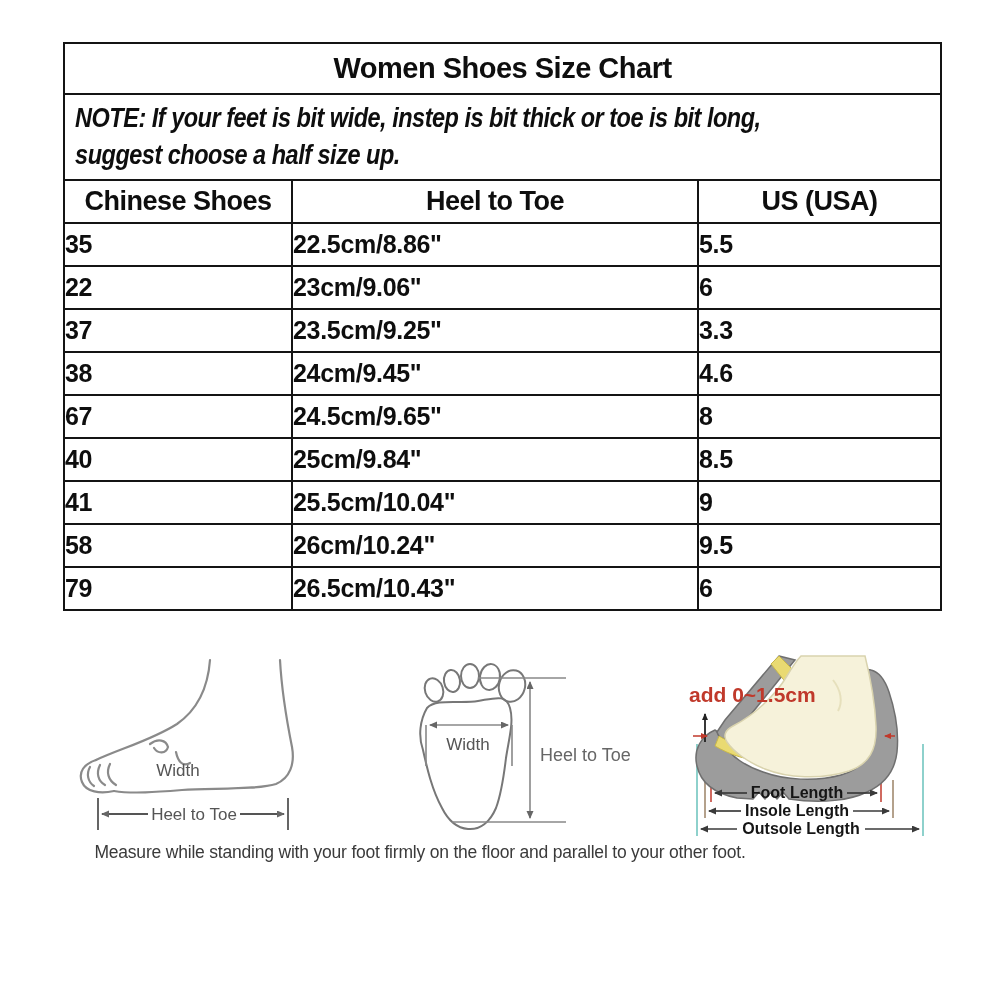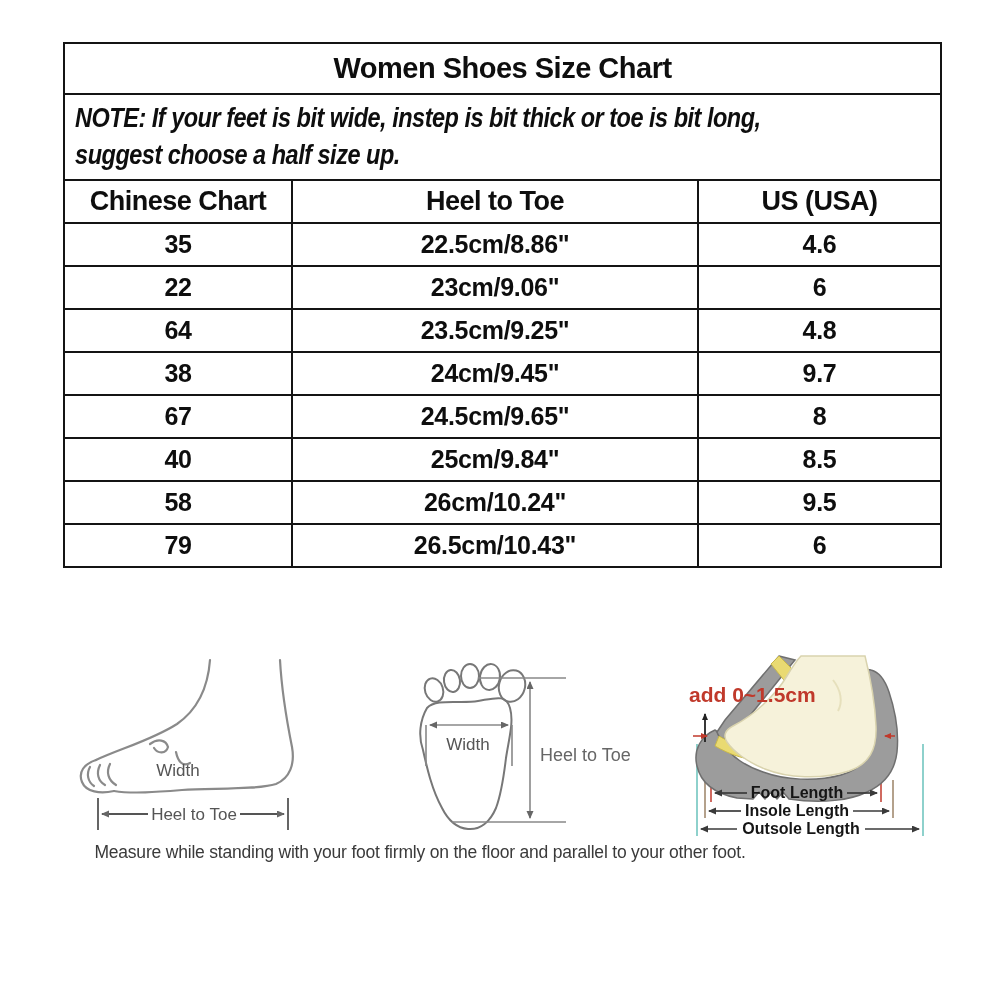--- a/index.html
+++ b/index.html
@@ -18,21 +18,21 @@
   }
   .title-cell {
     height:49px; text-align:center; font-weight:700; font-size:29px; letter-spacing:-0.5px;
   }
   .note-cell { height:84px; vertical-align:middle;font-style:italic; }
   .note-cell .ln {
     font-weight:700; font-size:28px; letter-spacing:-0.6px; white-space:nowrap;
     transform:scaleX(0.84); transform-origin:0 50%; padding-left:12px; line-height:1.32;
   }
   th.col-h { height:41px; text-align:center; font-weight:700; font-size:27px; letter-spacing:-0.5px; }
-  td.data  { height:41px; text-align:center; font-weight:700; font-size:25px; letter-spacing:-0.3px; }
+  td.data  { height:41px; text-align:left; font-weight:700; font-size:25px; letter-spacing:-0.3px; }
 
   
   .diag { position:absolute; }
   #diag-side      { left:62px;  top:652px; }
   #diag-footprint { left:400px; top:648px; }
   #diag-shoe      { left:683px; top:652px; }
 
   .caption {
     position:absolute; left:60px; top:842px; width:720px; text-align:center;
     font-size:17.5px; color:#3a3a3a; letter-spacing:-0.2px;
@@ -54,53 +54,58 @@
         <tr>
       <td colspan="3" class="title-cell">Women Shoes Size Chart</td>
     </tr>
     <tr>
       <td colspan="3" class="note-cell">
         <div class="ln">NOTE: If your feet is bit wide, instep is bit thick or toe is bit long,</div>
         <div class="ln">suggest choose a half size up.</div>
       </td>
     </tr>
     <tr>
-      <th class="col-h">Chinese Chart</th>
+      <th class="col-h">Chinese Shoes</th>
       <th class="col-h">Heel to Toe</th>
       <th class="col-h">US (USA)</th>
     </tr>
     <tr>
       <td class="data">35</td>
       <td class="data">22.5cm/8.86"</td>
-      <td class="data">4.6</td>
+      <td class="data">5.5</td>
     </tr>
     <tr>
       <td class="data">22</td>
       <td class="data">23cm/9.06"</td>
       <td class="data">6</td>
     </tr>
     <tr>
-      <td class="data">64</td>
+      <td class="data">37</td>
       <td class="data">23.5cm/9.25"</td>
-      <td class="data">4.8</td>
+      <td class="data">3.3</td>
     </tr>
     <tr>
       <td class="data">38</td>
       <td class="data">24cm/9.45"</td>
-      <td class="data">9.7</td>
+      <td class="data">4.6</td>
     </tr>
     <tr>
       <td class="data">67</td>
       <td class="data">24.5cm/9.65"</td>
       <td class="data">8</td>
     </tr>
     <tr>
       <td class="data">40</td>
       <td class="data">25cm/9.84"</td>
       <td class="data">8.5</td>
+    </tr>
+    <tr>
+      <td class="data">41</td>
+      <td class="data">25.5cm/10.04"</td>
+      <td class="data">9</td>
     </tr>
     <tr>
       <td class="data">58</td>
       <td class="data">26cm/10.24"</td>
       <td class="data">9.5</td>
     </tr>
     <tr>
       <td class="data">79</td>
       <td class="data">26.5cm/10.43"</td>
       <td class="data">6</td>

